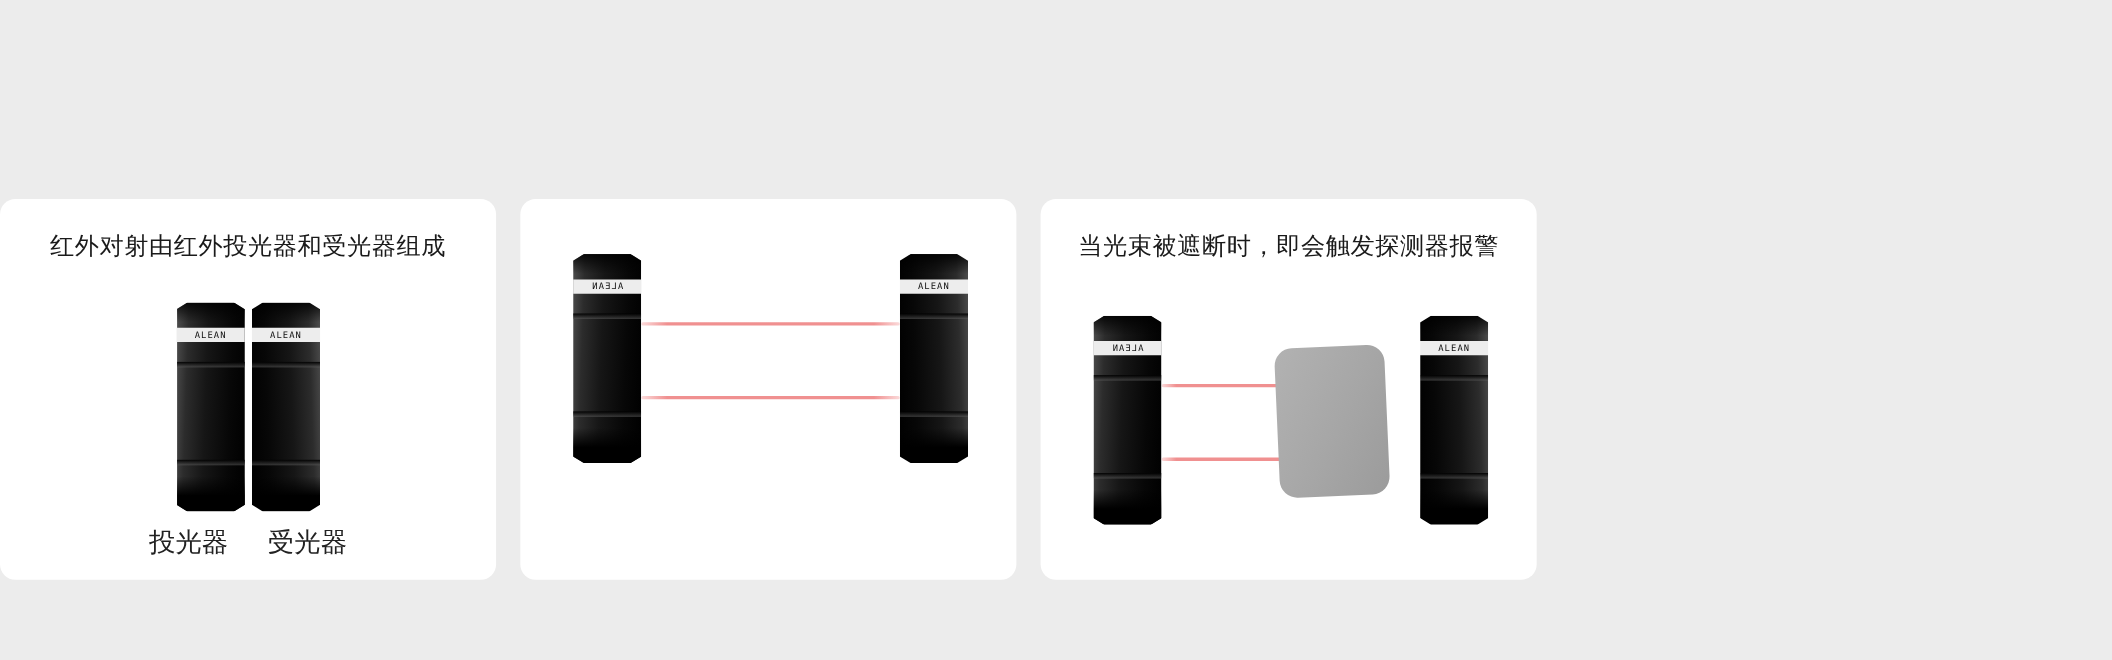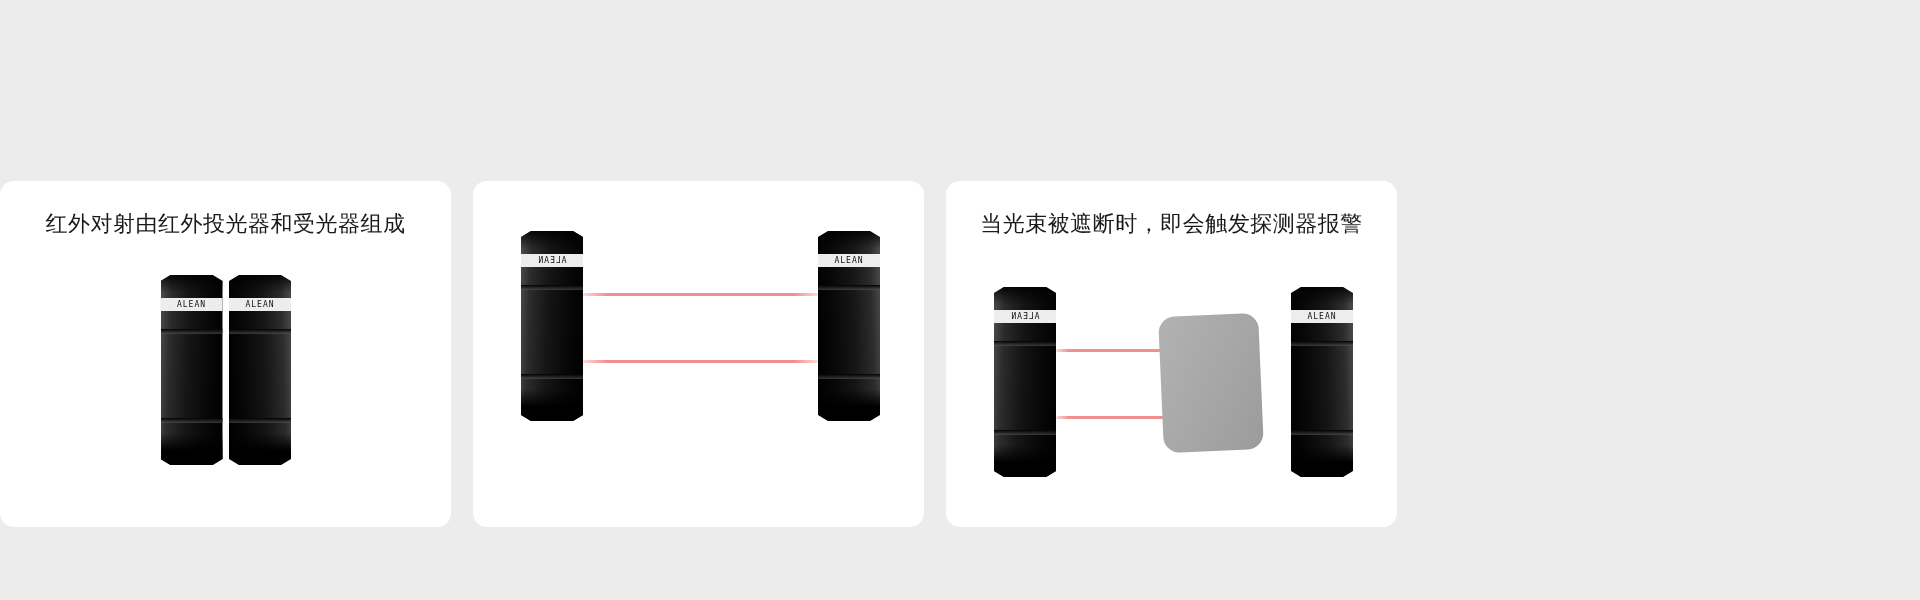--- a/index.html
+++ b/index.html
@@ -86,20 +86,24 @@
           <div class="brand">ALEAN</div>
           <div class="seam s1"></div>
           <div class="seam s2"></div>
         </div>
         <div class="tower flip-x">
           <div class="brand">ALEAN</div>
           <div class="seam s1"></div>
           <div class="seam s2"></div>
         </div>
       </div>
+      <div class="device-labels">
+        <span>投光器</span>
+        <span>受光器</span>
+      </div>
     </div>
 
     <div class="card">
       <div class="scene">
         <div class="tower left">
           <div class="brand mirrored">ALEAN</div>
           <div class="seam s1"></div>
           <div class="seam s2"></div>
         </div>
         <div class="beam full upper"></div>

